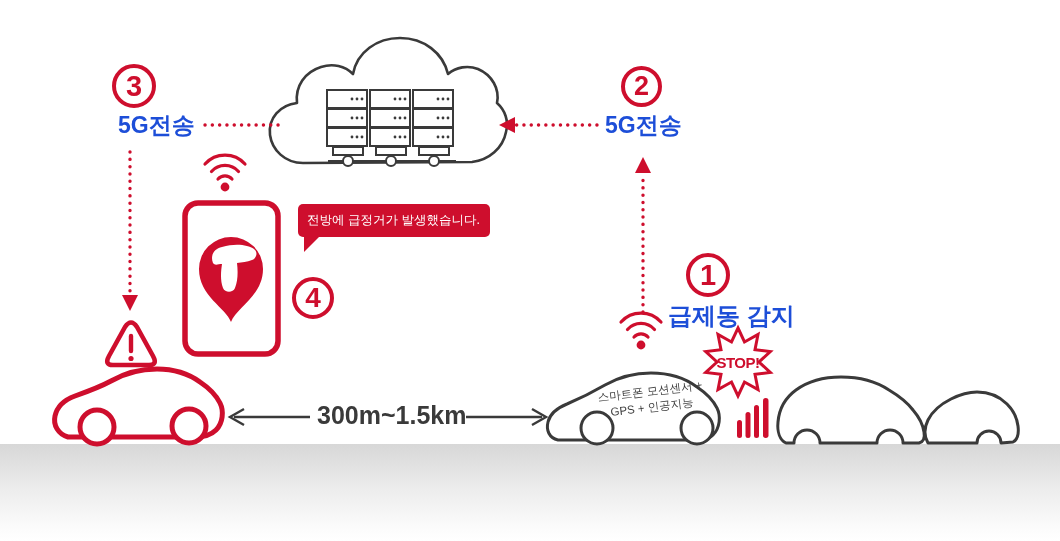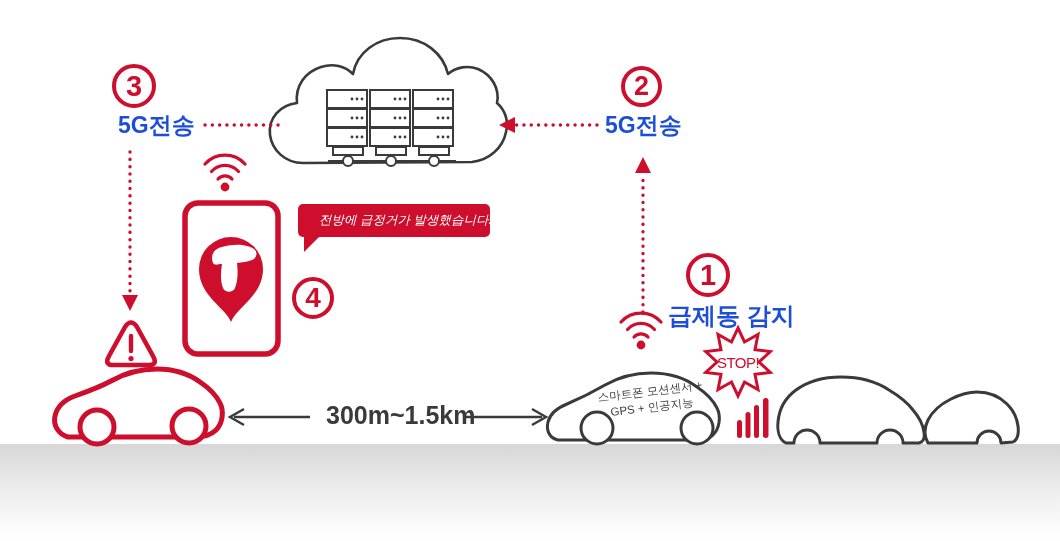--- a/index.html
+++ b/index.html
@@ -7,26 +7,26 @@
           font-family:"Liberation Sans","DejaVu Sans",sans-serif;}
   #road{position:absolute;left:0;top:444px;width:1060px;height:97px;
         background:linear-gradient(to bottom,#d7d7d7 0%,#ececec 45%,#fbfbfb 85%,#ffffff 100%);}
   svg{position:absolute;left:0;top:0;}
   .abs{position:absolute;}
   .step-circle{display:flex;align-items:center;justify-content:center;
                border:4px solid #CE0E2D;border-radius:50%;box-sizing:border-box;
                color:#CE0E2D;font-weight:bold;background:transparent;}
   .red-label{color:#1d4ed8;font-weight:bold;white-space:nowrap;}
   .bubble{position:absolute;left:298px;top:204px;width:192px;box-sizing:border-box;
-          background:#CE0E2D;color:#fff;border-radius:5px;padding:7px 21px;
-          font-size:12.5px;line-height:1.5;white-space:nowrap;font-style:italic;}
+          background:#CE0E2D;color:#fff;border-radius:5px;padding:7px 9px;
+          font-size:12.5px;line-height:1.5;white-space:nowrap;}
   .bubble:after{content:"";position:absolute;left:6px;bottom:-15px;width:0;height:0;
           border-top:17px solid #CE0E2D;border-right:17px solid transparent;}
   .distance{color:#3A3A3A;font-weight:bold;font-size:25px;white-space:nowrap;}
-  .stop-text{color:#CE0E2D;font-weight:normal;font-size:15px;letter-spacing:-0.5px;
+  .stop-text{color:#CE0E2D;font-weight:bold;font-size:15px;letter-spacing:-0.5px;
              width:62px;text-align:center;}
   .car-caption{width:136px;text-align:center;color:#3F3F3F;font-size:11.5px;line-height:1.4;
                transform:rotate(-7deg);white-space:nowrap;}
 </style>
 </head>
 <body>
 
 <div id="canvas">
 
   <div id="road"></div>
@@ -177,21 +177,21 @@
   <div class="abs red-label" style="left:668px;top:300px;font-size:24px;">급제동 감지</div>
 
   <div class="abs step-circle" style="left:292px;top:277px;width:42px;height:42px;font-size:28px;">
     <span>4</span>
   </div>
 
   <div class="bubble">
     <div>전방에 급정거가 발생했습니다.</div>
   </div>
 
-  <div class="abs distance" style="left:317px;top:401px;margin-left:9px;">300m~1.5km</div>
+  <div class="abs distance" style="left:317px;top:401px;">300m~1.5km</div>
 
   <div class="abs stop-text" style="left:707px;top:354px;">STOP!</div>
 
   <div class="abs car-caption" style="left:583px;top:383px;">
     <div>스마트폰 모션센서 +</div>
     <div>GPS + 인공지능</div>
   </div>
 
 </div>
 

